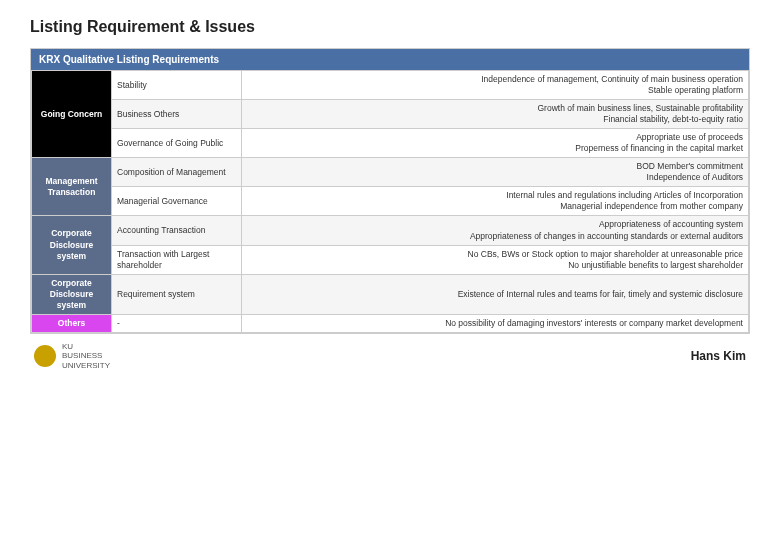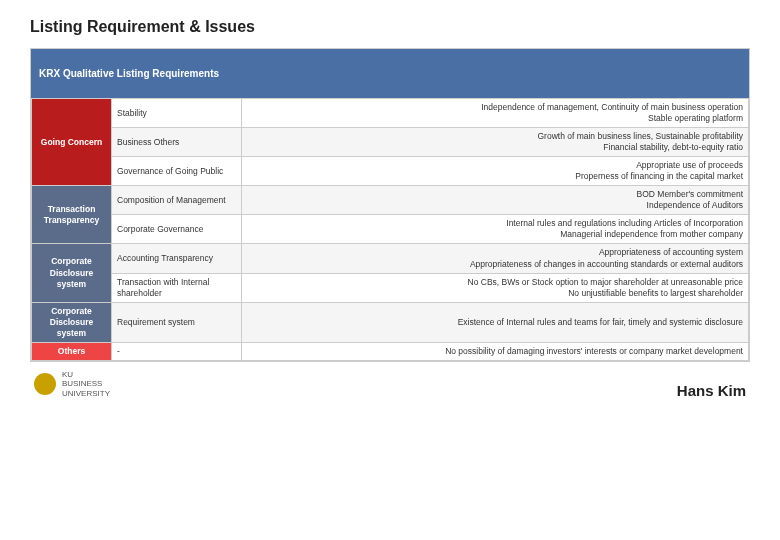--- a/index.html
+++ b/index.html
@@ -28,21 +28,21 @@
 
     .table-wrapper {
       border: 1px solid #ccc;
       font-size: 9px;
     }
 
     .table-header {
       background: #4a6fa5;
       color: #fff;
       font-weight: bold;
-      padding: 19px 8px;
+      padding: 5px 8px;
       font-size: 10px;
     }
 
     table {
       width: 100%;
       border-collapse: collapse;
     }
 
     td {
       border: 1px solid #ccc;
@@ -67,21 +67,21 @@
       width: 120px;
       color: #333;
     }
 
     .col-detail {
       color: #333;
       text-align: right;
     }
 
     .cat-going {
-      background: #b91c1c;
+      background: #000000;
       color: #fff;
       font-weight: bold;
       text-align: center;
     }
 
     .cat-mgmt {
       background: #5b6b8a;
       color: #fff;
       font-weight: bold;
       text-align: center;
@@ -95,30 +95,30 @@
     }
 
     .cat-corp2 {
       background: #5b6b8a;
       color: #fff;
       font-weight: bold;
       text-align: center;
     }
 
     .cat-others {
-      background: #ef4444;
+      background: #d946ef;
       color: #fff;
       font-weight: bold;
       text-align: center;
     }
 
     .footer {
       display: flex;
       justify-content: space-between;
-      align-items: flex-end;
+      align-items: center;
       margin-top: 8px;
       padding: 0 4px;
     }
 
     .footer-logo {
       display: flex;
       align-items: center;
       gap: 6px;
     }
 
@@ -137,21 +137,21 @@
     }
 
     .footer-page {
       font-size: 10px;
       color: #555;
       text-align: center;
       flex: 1;
     }
 
     .footer-author {
-      font-size: 15px;
+      font-size: 12px;
       color: #222;
       font-weight: bold;
     }
 
     .sub-white {
       background: #fff;
       margin-left: 24px;
     }
 
     .light-row {
@@ -182,36 +182,36 @@
         <tr>
           <td class="col-sub light-row">Business Others</td>
           <td class="col-detail light-row">Growth of main business lines, Sustainable profitability<br>Financial stability, debt-to-equity ratio</td>
         </tr>
         <tr>
           <td class="col-sub sub-white">Governance of Going Public</td>
           <td class="col-detail">Appropriate use of proceeds<br>Properness of financing in the capital market</td>
         </tr>
 
         <tr>
-          <td class="col-cat cat-mgmt" rowspan="2">Transaction Transparency</td>
+          <td class="col-cat cat-mgmt" rowspan="2">Management Transaction</td>
           <td class="col-sub light-row">Composition of Management</td>
           <td class="col-detail light-row">BOD Member's commitment<br>Independence of Auditors</td>
         </tr>
         <tr>
-          <td class="col-sub sub-white">Corporate Governance</td>
+          <td class="col-sub sub-white">Managerial Governance</td>
           <td class="col-detail">Internal rules and regulations including Articles of Incorporation<br>Managerial independence from mother company</td>
         </tr>
 
         <tr>
           <td class="col-cat cat-corp" rowspan="2">Corporate Disclosure system</td>
-          <td class="col-sub light-row">Accounting Transparency</td>
+          <td class="col-sub light-row">Accounting Transaction</td>
           <td class="col-detail light-row">Appropriateness of accounting system<br>Appropriateness of changes in accounting standards or external auditors</td>
         </tr>
         <tr>
-          <td class="col-sub sub-white">Transaction with Internal shareholder</td>
+          <td class="col-sub sub-white">Transaction with Largest shareholder</td>
           <td class="col-detail">No CBs, BWs or Stock option to major shareholder at unreasonable price<br>No unjustifiable benefits to largest shareholder</td>
         </tr>
 
         <tr>
           <td class="col-cat cat-corp2">Corporate Disclosure system</td>
           <td class="col-sub light-row">Requirement system</td>
           <td class="col-detail light-row">Existence of Internal rules and teams for fair, timely and systemic disclosure</td>
         </tr>
 
         <tr>

